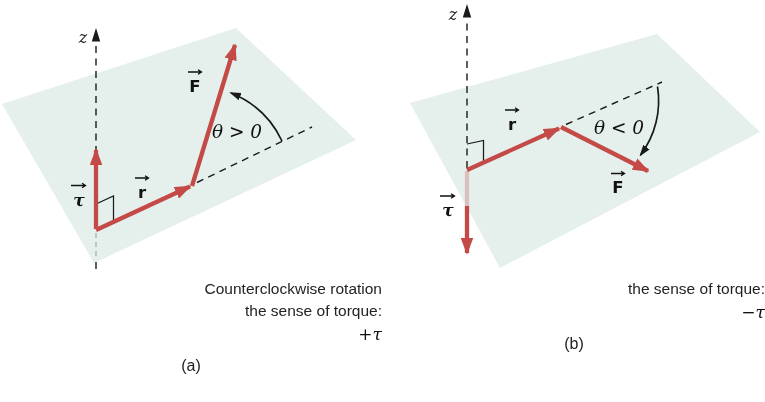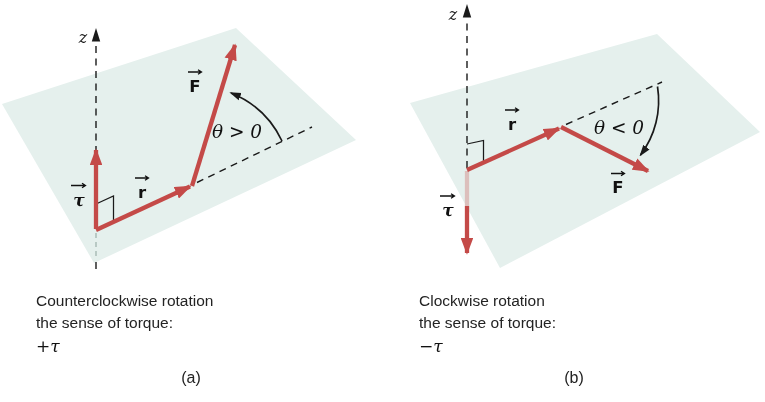--- a/index.html
+++ b/index.html
@@ -19,21 +19,21 @@
   .ra     { stroke:#1a1a1a; stroke-width:1.25; fill:none; }
   .vlarrow{ stroke:#111; stroke-width:1.3; fill:none; }
   .zhead  { fill:#1a1a1a; }
   .red-fill { fill: var(--red, #c44a48); }
 
   .lbl-axis  { font: italic 16px "DejaVu Serif", serif; fill:#1a1a1a; }
   .lbl-vec   { font: bold 16.5px "DejaVu Sans", sans-serif; fill:#111; }
   .lbl-tau   { font: italic bold 17px "DejaVu Serif", serif; fill:#111; }
   .lbl-angle { font: italic 18.5px "DejaVu Serif", serif; fill:#111; }
 
-  .caption { text-align:left; font-size:15.5px; line-height:1.42; color:#232323; margin-top:12px;padding-left:36px; }
+  .caption { text-align:right; font-size:15.5px; line-height:1.42; color:#232323; margin-top:0; }
   .torque-sign { display:block; font: italic 17px "DejaVu Serif", serif; margin-top:2px; color:#111; }
   .panel-tag { text-align:center; font-size:16px; color:#232323; margin-top:13px; }
 </style>
 </head>
 <body>
 
 <div class="figure">
 
   <div class="panel panel-a">
     <svg class="diagram" viewBox="0 0 382 278">
@@ -111,20 +111,19 @@
       <text class="lbl-vec" x="235" y="193" text-anchor="middle">F</text>
       <path class="vlarrow" d="M228,173.5 H241.5 M238,171.2 L241.5,173.5 L238,175.8"></path>
 
       <text class="lbl-tau" x="65" y="216" text-anchor="middle">τ</text>
       <path class="vlarrow" d="M57,196 H71.5 M68,193.7 L71.5,196 L68,198.3"></path>
 
       <text class="lbl-angle" x="236" y="134" text-anchor="middle">θ &lt; 0</text>
     </svg>
 
     <div class="caption">
-      <div>Clockwise rotation</div>
       <div>the sense of torque:</div>
       <span class="torque-sign">−τ</span>
     </div>
     <div class="panel-tag">(b)</div>
   </div>
 
 </div>
 
 </body></html>

